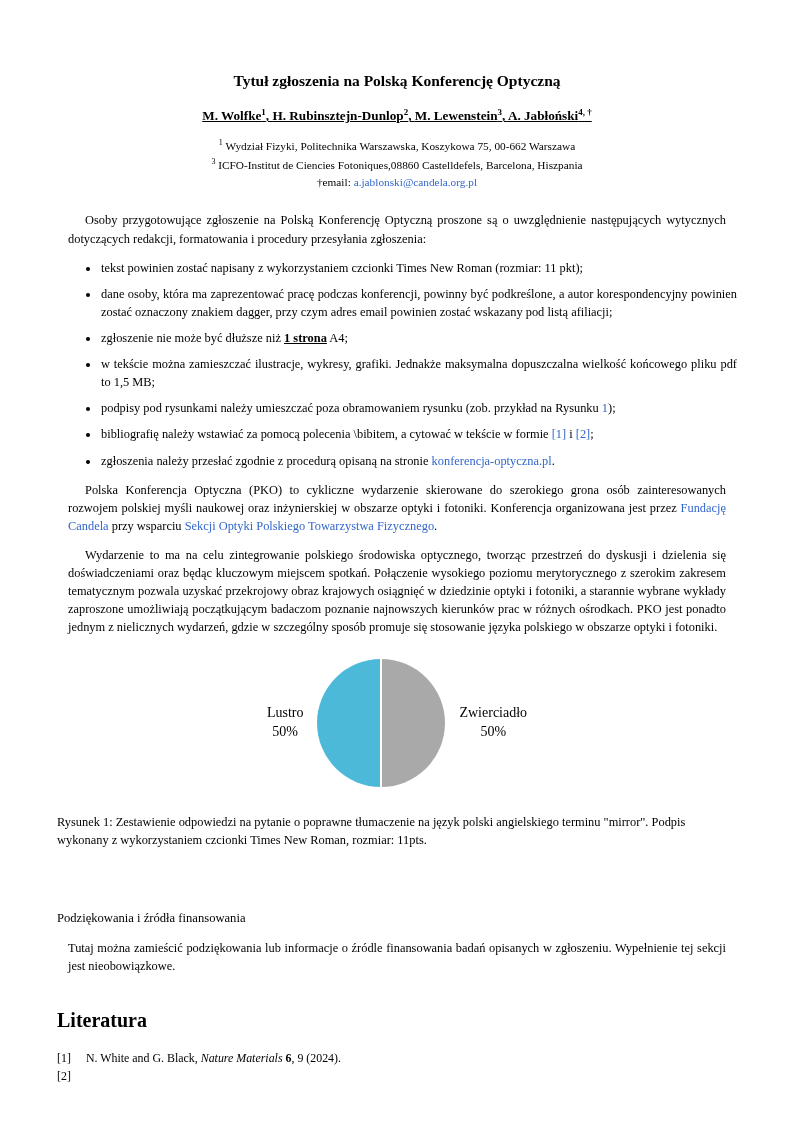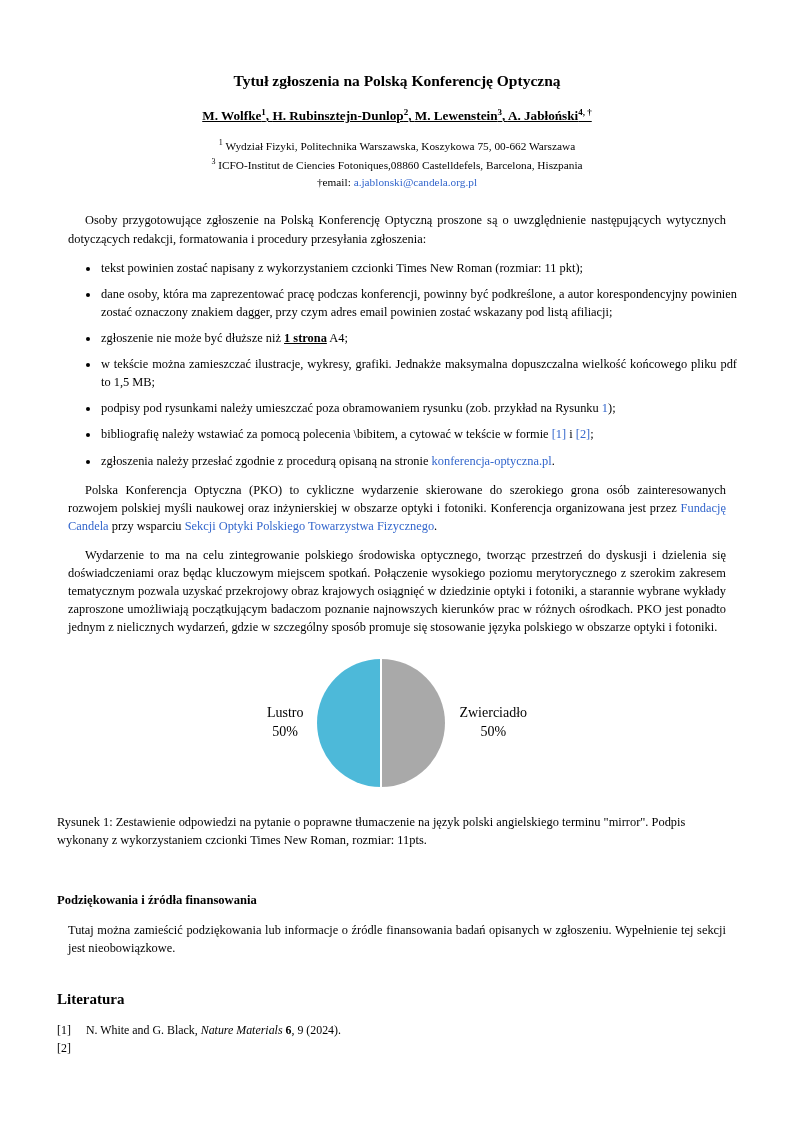--- a/index.html
+++ b/index.html
@@ -61,24 +61,24 @@
   .pie-label { font-size: 14px; text-align: center; line-height: 1.35; }
 
   figure { margin: 0; }
   figcaption {
     font-size: 12.4px;
     line-height: 1.5;
     text-align: left;
     margin-top: 26px;
   }
 
-  .ack-heading { font-size: 12.6px; font-weight: bold; margin-top: 43px; }
+  .ack-heading { font-size: 12.6px; font-weight: normal; margin-top: 61px; }
   .ack-text { margin-top: 13px; }
 
-  .lit-heading { font-size: 15px; font-weight: bold; margin-top: 34px; }
+  .lit-heading { font-size: 20px; font-weight: bold; margin-top: 34px; }
   .refs { margin-top: 13px; font-size: 11.9px; line-height: 1.55; }
   .ref { display: flex; }
   .ref-num { width: 29px; flex: none; }
   .ref-body i { }
   .ref-body b { font-weight: bold; }
 </style>
 </head>
 <body>
 
 <div class="page">

